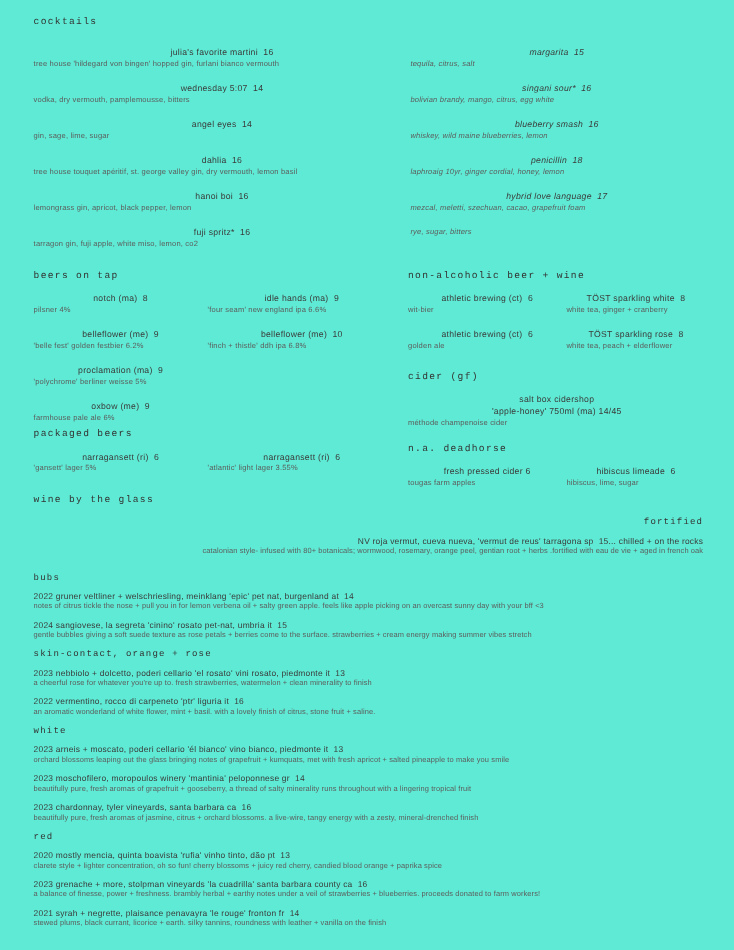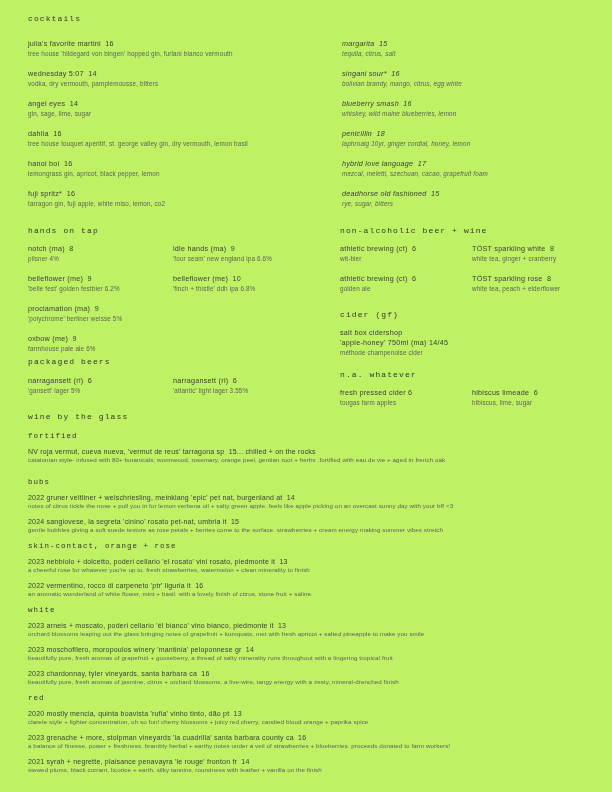--- a/index.html
+++ b/index.html
@@ -1,20 +1,20 @@
 <!DOCTYPE html>
 <html><head>
 <meta charset="utf-8">
 <style>
   html,body{margin:0;padding:0;background:#e8e8e6;}
   .page{
     position:relative;
     width:612px;height:792px;
     margin:0 auto;
-    background:#bef264;
+    background:#5eead4;
     font-family:"Liberation Sans", sans-serif;
     color:#3d3d3d;
     overflow:hidden;
   }
   .sec{position:absolute;}
   .h{
     font-family:"Liberation Mono", monospace;
     font-size:8px;line-height:10px;
     letter-spacing:1.1px;
     color:#333;
@@ -25,20 +25,21 @@
     font-size:7.5px;line-height:9px;
     letter-spacing:1px;
     color:#333;
     white-space:pre;
   }
   .iname{
     font-size:7.2px;line-height:10px;
     letter-spacing:.25px;
     color:#3b3b3b;
     white-space:pre-wrap;
+    text-align:center;
   }
   .idesc{
     font-size:6.3px;line-height:9px;
     letter-spacing:.15px;
     color:#5d5d5d;
     white-space:pre-wrap;
   }
   .item{margin-bottom:11px;}
   .cols{display:flex;}
 
@@ -78,21 +79,21 @@
     font-size:7px;line-height:8px;
     letter-spacing:.2px;color:#3b3b3b;
     white-space:pre-wrap;
   }
   .wdesc{
     font-size:6.2px;line-height:8px;
     letter-spacing:.1px;color:#5d5d5d;
     white-space:pre-wrap;
   }
   .wgroup{margin-bottom:0;}
-  .wgroup.extra-gap{margin-bottom:14px;}
+  .wgroup.extra-gap{margin-bottom:14px;text-align:right;}
 </style>
 </head>
 <body>
 
 <div class="page">
 
   <section class="sec" id="sec-cocktails">
     <div class="h">cocktails</div>
     <div class="cols">
       <div class="c-col1">
@@ -136,29 +137,28 @@
         </div>
         <div class="item">
           <div class="iname">penicillin  18</div>
           <div class="idesc">laphroaig 10yr, ginger cordial, honey, lemon</div>
         </div>
         <div class="item">
           <div class="iname">hybrid love language  17</div>
           <div class="idesc">mezcal, meletti, szechuan, cacao, grapefruit foam</div>
         </div>
         <div class="item">
-          <div class="iname">deadhorse old fashioned  15</div>
           <div class="idesc">rye, sugar, bitters</div>
         </div>
       </div>
     </div>
   </section>
 
   <section class="sec" id="sec-beers">
-    <div class="h">hands on tap</div>
+    <div class="h">beers on tap</div>
     <div class="cols">
       <div class="b-col1">
         <div class="item">
           <div class="iname">notch (ma)  8</div>
           <div class="idesc">pilsner 4%</div>
         </div>
         <div class="item">
           <div class="iname">belleflower (me)  9</div>
           <div class="idesc">'belle fest' golden festbier 6.2%</div>
         </div>
@@ -227,21 +227,21 @@
       </div>
     </div>
 
     <div class="h cider-title">cider (gf)</div>
     <div class="cider-block item">
       <div class="iname">salt box cidershop</div>
       <div class="iname">'apple-honey' 750ml (ma) 14/45</div>
       <div class="idesc">méthode champenoise cider</div>
     </div>
 
-    <div class="h fresh-title">n.a. whatever</div>
+    <div class="h fresh-title">n.a. deadhorse</div>
     <div class="cols">
       <div class="na-left">
         <div class="item">
           <div class="iname">fresh pressed cider 6</div>
           <div class="idesc">tougas farm apples</div>
         </div>
       </div>
       <div class="na-right">
         <div class="item">
           <div class="iname">hibiscus limeade  6</div>

